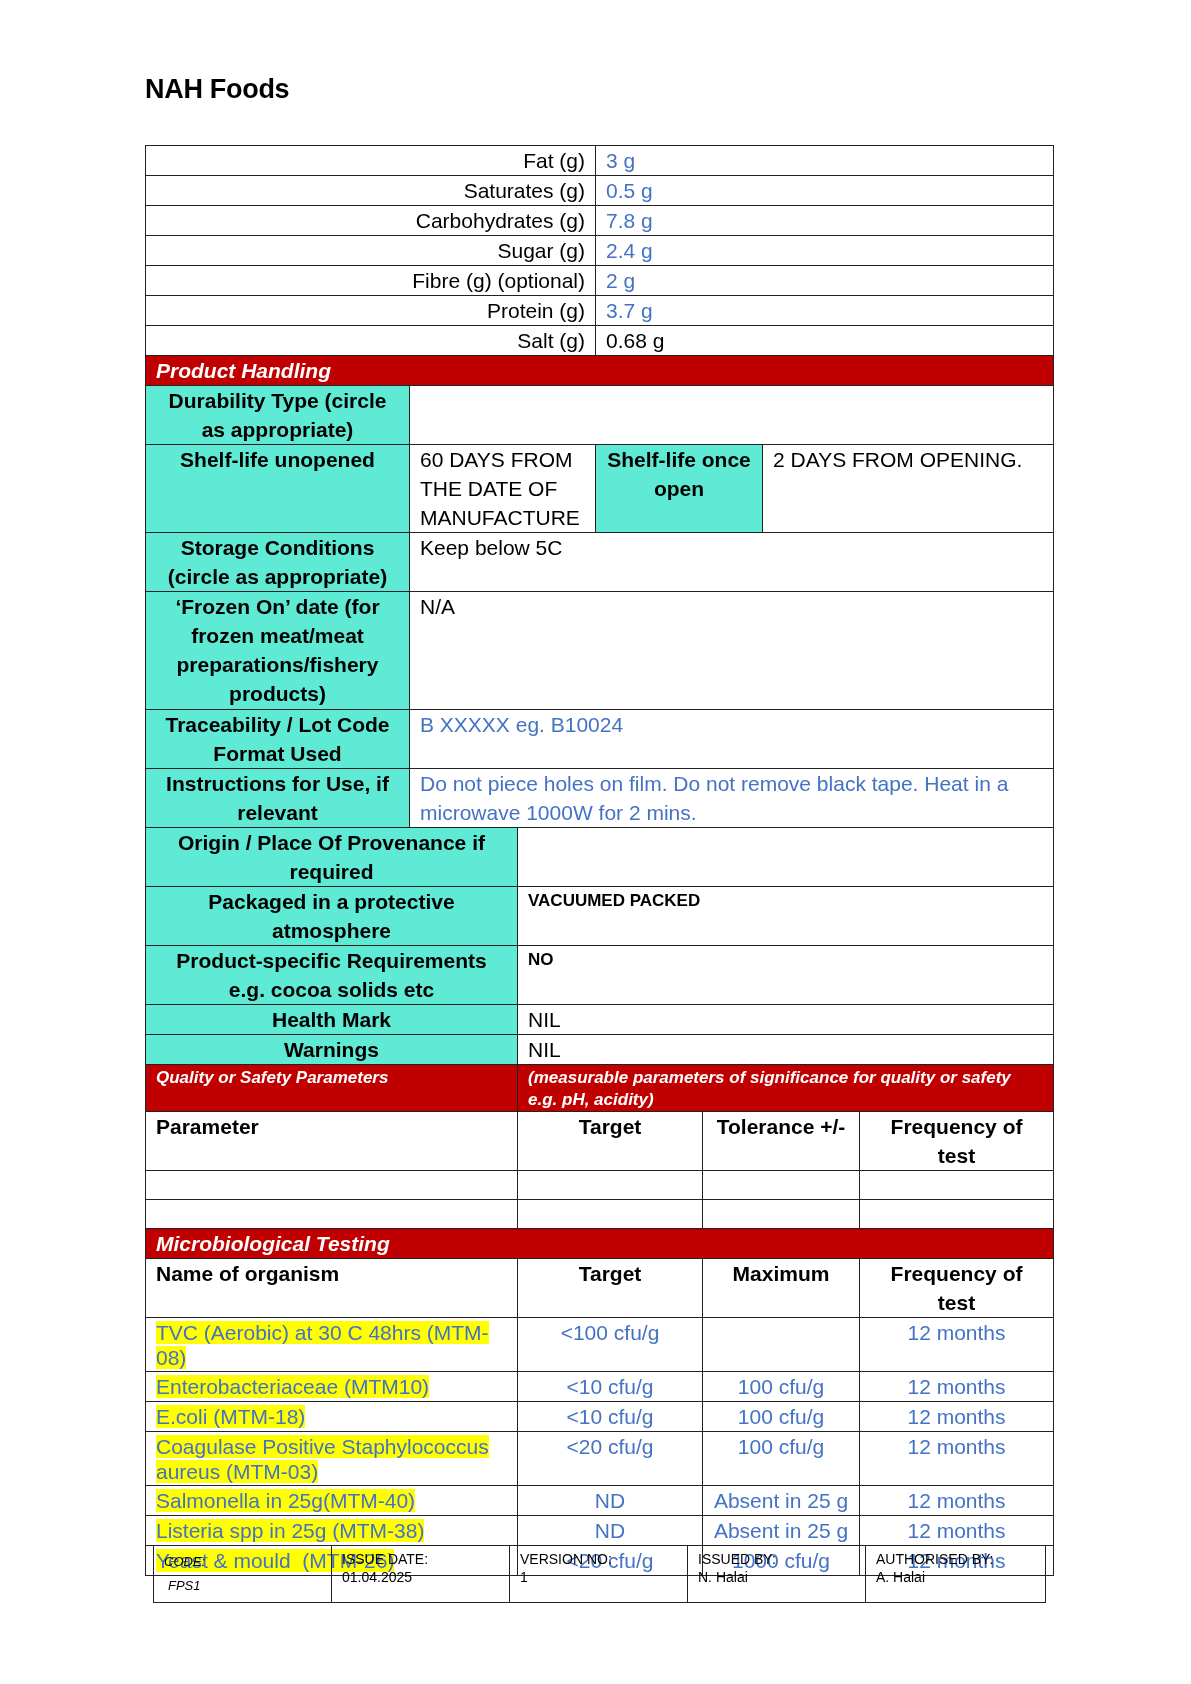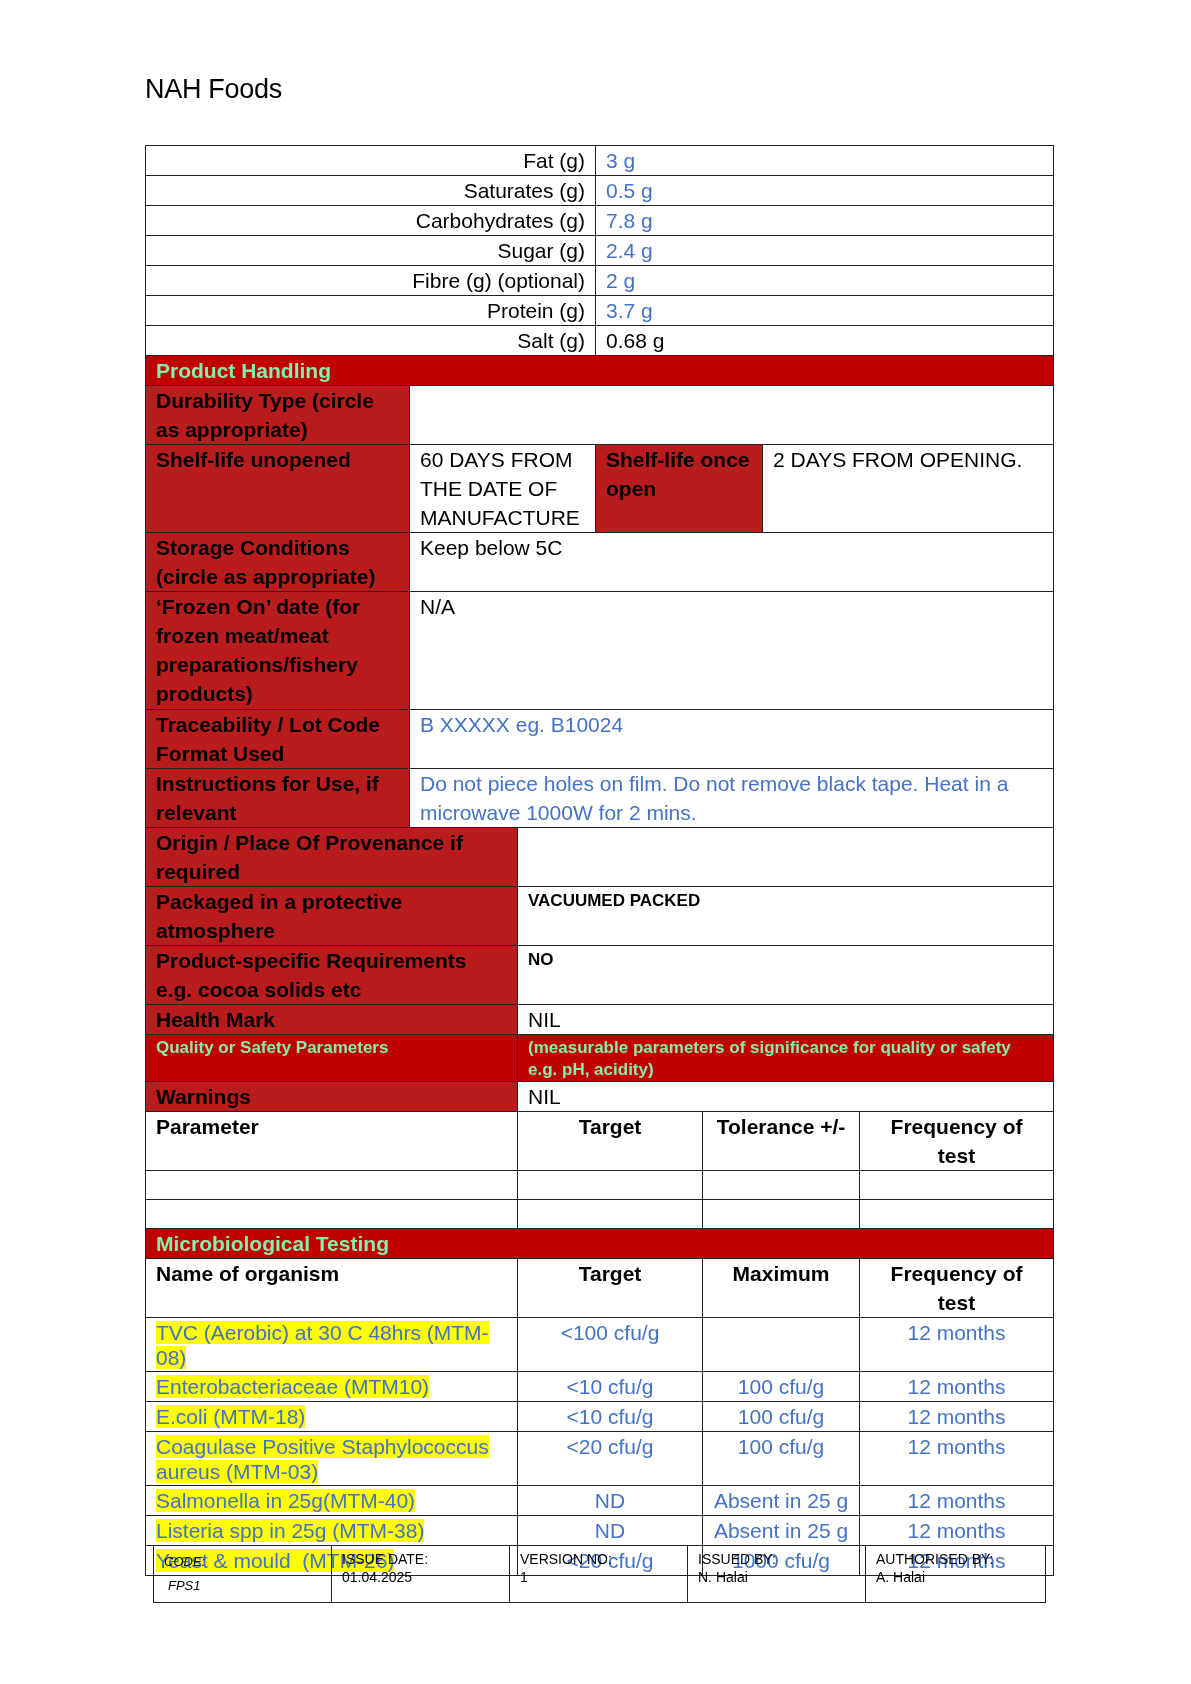--- a/index.html
+++ b/index.html
@@ -1,24 +1,24 @@
 <!DOCTYPE html>
 <html><head>
 <meta charset="utf-8">
 <style>
   html, body { margin:0; padding:0; background:#ffffff; }
   body { width:1191px; height:1684px; position:relative; font-family:"Liberation Sans", sans-serif; color:#000; overflow:hidden; }
-  .title { position:absolute; left:145px; top:74px; font-size:27px; font-weight:normal; letter-spacing:-0.3px; }
+  .title { position:absolute; left:145px; top:74px; font-size:27px; font-weight:bold; letter-spacing:-0.3px; }
   table { border-collapse:collapse; table-layout:fixed; }
   td { border:1.5px solid #222; padding:0 10px; vertical-align:top; font-size:21px; line-height:29px; overflow:hidden; }
   .main { position:absolute; left:145px; top:145px; width:908px; }
   .blue { color:#4472c4; }
-  .grey { background:#b91c1c; }
+  .grey { background:#5eead4;text-align:center; }
   .b { font-weight:bold; }
-  .red { background:#c00000; color:#86efac; font-weight:bold; }
+  .red { background:#c00000; color:#ffffff; font-weight:bold;font-style:italic; }
   .right { text-align:right; }
   .center { text-align:center; }
   .smallb { font-size:17px; line-height:22px; font-weight:bold;margin-top:30px; }
   .hl { background:#ffff00; }
   .nut td { height:29px; line-height:29px;margin-top:46px; }
   .footer { position:absolute; left:153px; top:1545px; width:892px; }
   .footer td { border:1.5px solid #222; font-size:14px; line-height:18px; padding:4px 10px; height:42px; }
   .footer .code { font-size:13px; line-height:24px;font-style:italic; }
 </style>
 </head>
@@ -106,28 +106,28 @@
     <td colspan="5" class="smallb" style="padding-top:3px">VACUUMED PACKED</td>
   </tr>
   <tr style="height:58px">
     <td colspan="2" class="grey b">Product-specific Requirements e.g. cocoa solids etc</td>
     <td colspan="5" class="smallb" style="padding-top:3px">NO</td>
   </tr>
   <tr>
     <td colspan="2" class="grey b">Health Mark</td>
     <td colspan="5">NIL</td>
   </tr>
+  <tr>
+    <td colspan="2" class="grey b">Warnings</td>
+    <td colspan="5">NIL</td>
+  </tr>
+
   <tr style="height:44px">
     <td colspan="2" class="red smallb" style="padding-top:2px">Quality or Safety Parameters</td>
     <td colspan="5" class="red smallb" style="padding-top:2px">(measurable parameters of significance for quality or safety e.g. pH, acidity)</td>
-  </tr>
-
-  <tr>
-    <td colspan="2" class="grey b">Warnings</td>
-    <td colspan="5">NIL</td>
   </tr>
   <tr>
     <td colspan="2" class="b">Parameter</td>
     <td colspan="2" class="b center">Target</td>
     <td colspan="2" class="b center">Tolerance +/-</td>
     <td class="b center">Frequency of test</td>
   </tr>
   <tr style="height:29px">
     <td colspan="2"></td>
     <td colspan="2"></td>

